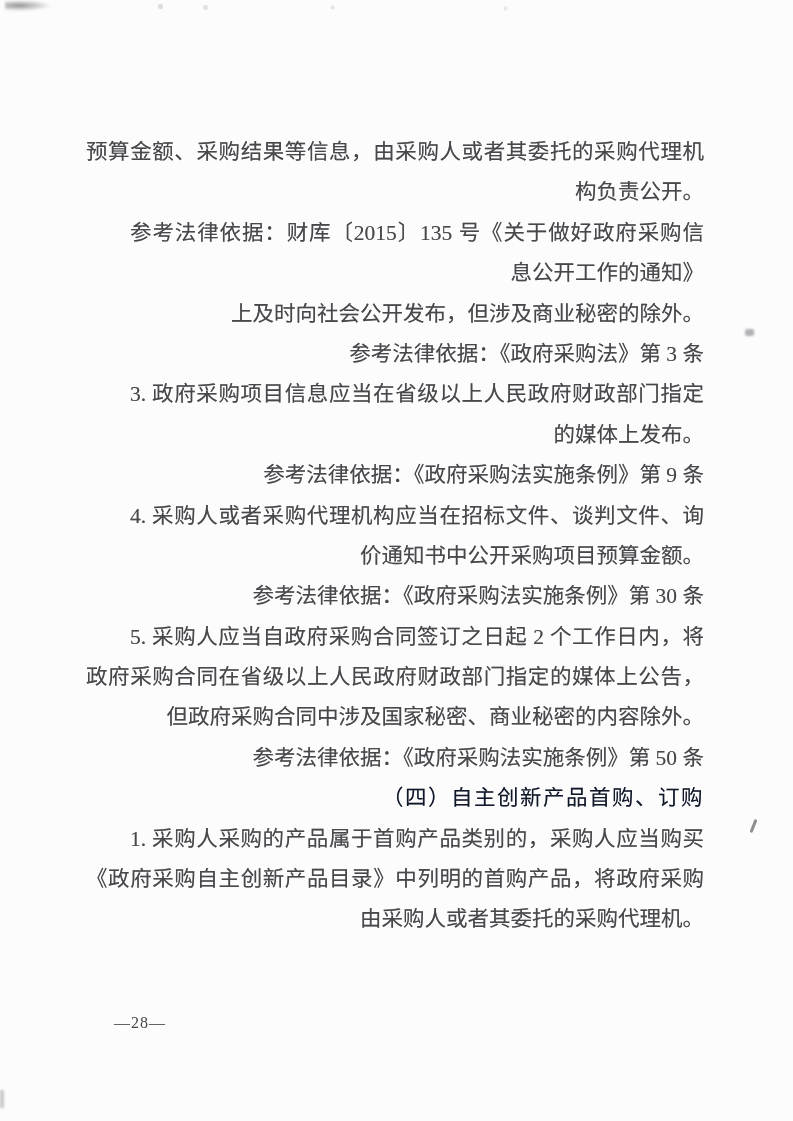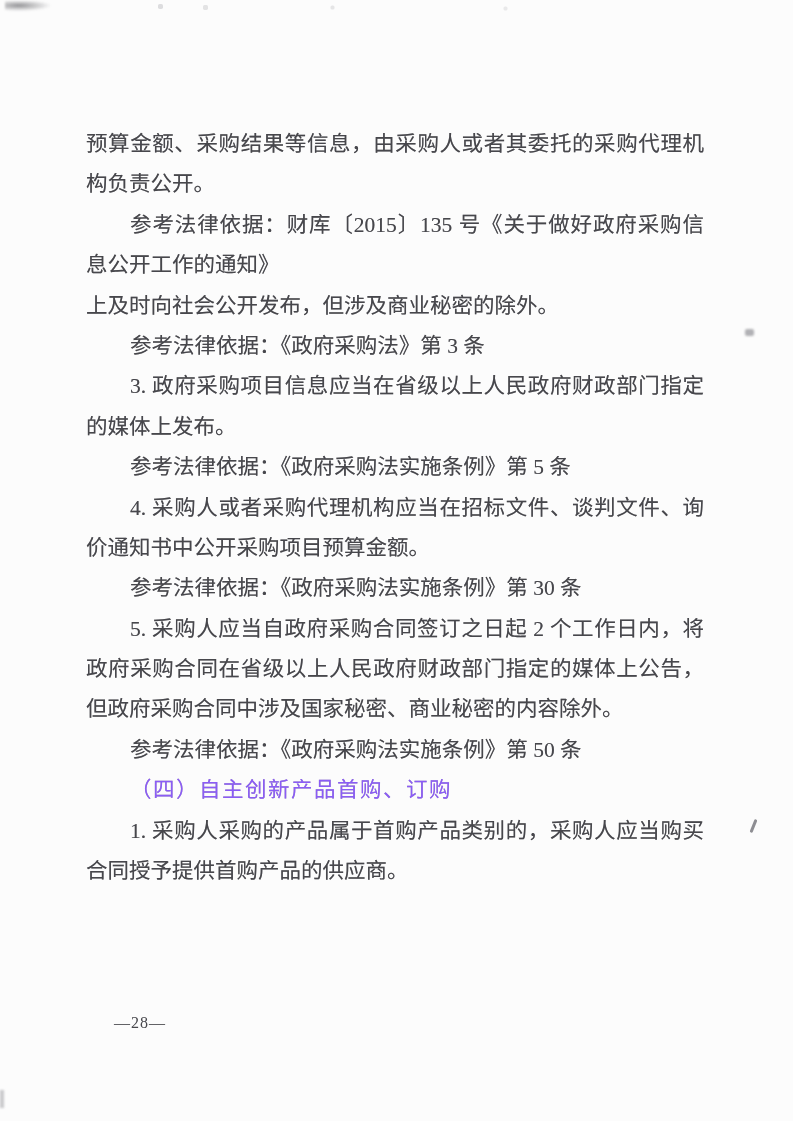--- a/index.html
+++ b/index.html
@@ -18,40 +18,40 @@
     height: 1121px;
     background: var(--paper, #fcfcfc);
     font-family: "Liberation Serif", "DejaVu Serif", serif;
     color: var(--ink, #47474c);
     overflow: hidden;
   }
   
   .text-block {
     position: absolute;
     left: 86px;
-    top: 124px;
+    top: 132px;
     width: 618px;
     font-size: 21.5px;
     text-shadow: 0 0 0.5px rgba(70,70,76,0.45);
   }
   .line {
     height: 40.4px;
     line-height: 40.4px;
-    text-align: left;
+    text-align: right;
   }
   .line.indent {
     text-indent: 44px;
   }
   .line.flush {
     text-align: justify;
     text-align-last: justify;
   }
   .line.heading {
     letter-spacing: 1.5px;
-    color: #8b5cf6;
+    color: #0f172a;
   }
   .page-number {
     position: absolute;
     left: 114px;
     top: 1008px;
     height: 30px;
     line-height: 30px;
     font-size: 16px;
     letter-spacing: 1px;
     color: var(--ink, #47474c);
@@ -104,28 +104,29 @@
   <div class="text-block">
 
   <div class="line flush">预算金额、采购结果等信息，由采购人或者其委托的采购代理机</div>
       <div class="line">构负责公开。</div>
       <div class="line indent flush">参考法律依据：财库〔2015〕135 号《关于做好政府采购信</div>
       <div class="line">息公开工作的通知》</div>
       <div class="line">上及时向社会公开发布，但涉及商业秘密的除外。</div>
       <div class="line indent">参考法律依据：《政府采购法》第 3 条</div>
       <div class="line indent flush">3. 政府采购项目信息应当在省级以上人民政府财政部门指定</div>
       <div class="line">的媒体上发布。</div>
-      <div class="line indent">参考法律依据：《政府采购法实施条例》第 5 条</div>
+      <div class="line indent">参考法律依据：《政府采购法实施条例》第 9 条</div>
       <div class="line indent flush">4. 采购人或者采购代理机构应当在招标文件、谈判文件、询</div>
       <div class="line">价通知书中公开采购项目预算金额。</div>
       <div class="line indent">参考法律依据：《政府采购法实施条例》第 30 条</div>
       <div class="line indent flush">5. 采购人应当自政府采购合同签订之日起 2 个工作日内，将</div>
       <div class="line flush">政府采购合同在省级以上人民政府财政部门指定的媒体上公告，</div>
       <div class="line">但政府采购合同中涉及国家秘密、商业秘密的内容除外。</div>
       <div class="line indent">参考法律依据：《政府采购法实施条例》第 50 条</div>
       <div class="line indent heading">（四）自主创新产品首购、订购</div>
       <div class="line indent flush">1. 采购人采购的产品属于首购产品类别的，采购人应当购买</div>
-      <div class="line">合同授予提供首购产品的供应商。</div>
+      <div class="line flush">《政府采购自主创新产品目录》中列明的首购产品，将政府采购</div>
+      <div class="line">由采购人或者其委托的采购代理机。</div>
     </div>
 
   <div class="page-number">—28—</div>
 
 </div>
 
 </body></html>

